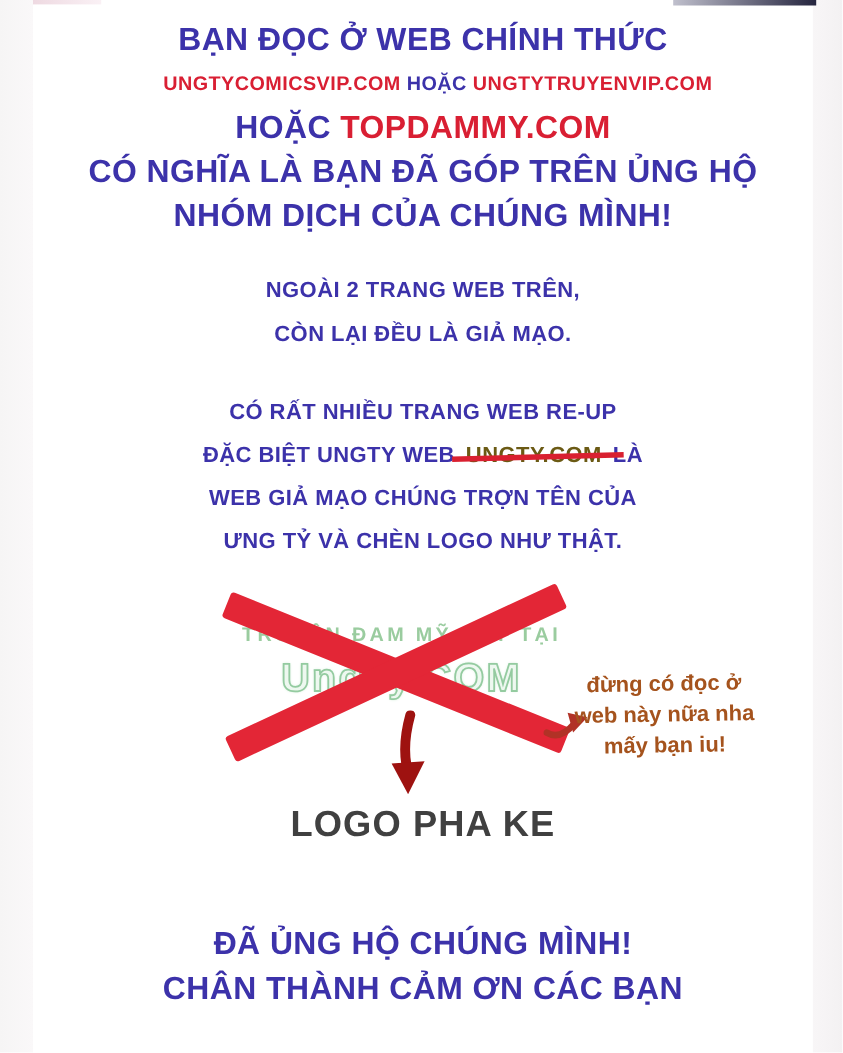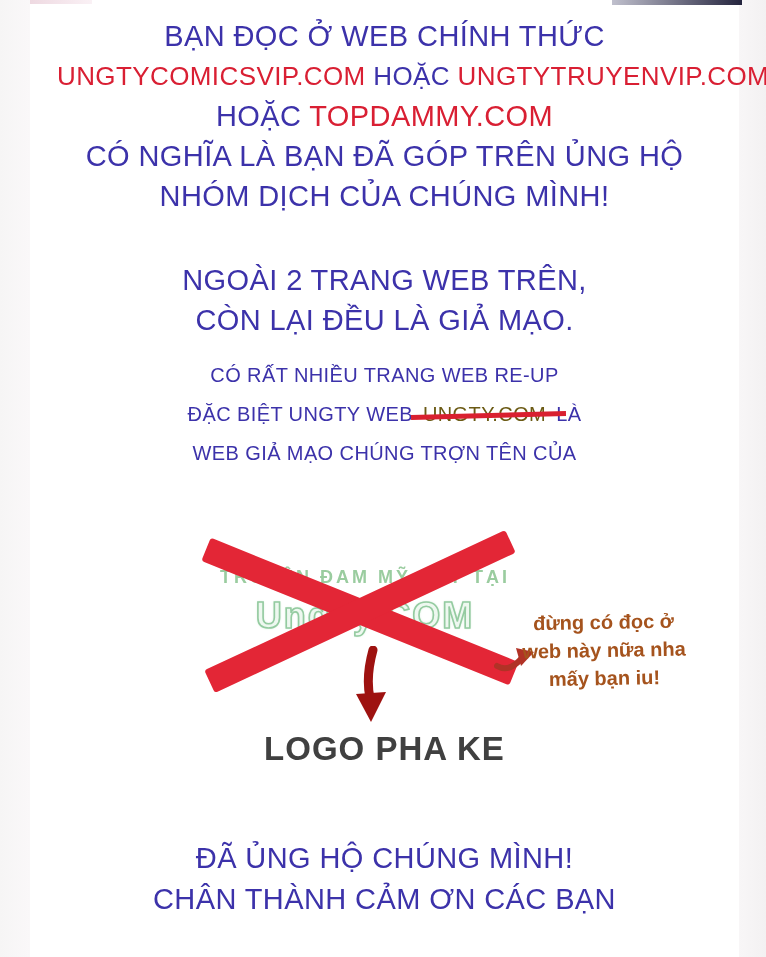--- a/index.html
+++ b/index.html
@@ -10,27 +10,27 @@
   .edge-left  { position:absolute; left:0; top:0; width:30px; height:100%;
                 background:linear-gradient(to right,#f6f5f5,#faf8f9); }
   .edge-right { position:absolute; right:0; top:0; width:27px; height:100%;
                 background:linear-gradient(to left,#f3f1f2,#f8f6f7); }
   .top-right-bar { position:absolute; top:0; left:612px; width:130px; height:5px;
                 background:linear-gradient(to right,#c0c0cd,#24243e); }
   .top-left-bar { position:absolute; top:0; left:30px; width:62px; height:4px;
                 background:linear-gradient(to right,#eed9e1,#faf1f5); }
 
   .txt { position:absolute; left:30px; right:27px; text-align:center;
-         font-weight:400; letter-spacing:.4px; white-space:nowrap; }
+         font-weight:700; letter-spacing:.4px; white-space:nowrap; }
   .blue { color:#3c32aa; }
   .red  { color:#d91f33; }
 
   .header { top:16px;  font-size:29px; line-height:40px; }
-  .header .l2 { font-size:26px;margin-left:27px; }
-  .notice { top:244px; font-size:29px; line-height:40px;margin-top:16px; }
+  .header .l2 { font-size:18px;margin-left:27px; }
+  .notice { top:244px; font-size:20px; line-height:40px; }
   .warning{ top:356px; font-size:20px; line-height:39px; }
   .footer { top:838px; font-size:29px; line-height:41px; }
 
   .struck { color:#6b5a14; position:relative; padding:0 4px; }
   .struck::after { content:""; position:absolute; left:-8px; right:-16px;
         top:46%; height:5px; background:#d92030; transform:rotate(-1.5deg); }
 
   .logo-block { position:absolute; top:566px; left:30px; width:670px;
         text-align:center; filter:blur(.4px); }
   .logo-tagline { font-size:18px; font-weight:700; letter-spacing:3px;
@@ -75,20 +75,21 @@
 
   <div class="txt notice">
     <div class="blue">NGOÀI 2 TRANG WEB TRÊN,</div>
     <div class="blue">CÒN LẠI ĐỀU LÀ GIẢ MẠO.</div>
   </div>
 
   <div class="txt warning">
     <div class="blue">CÓ RẤT NHIỀU TRANG WEB RE-UP</div>
     <div><span class="blue">ĐẶC BIỆT UNGTY WEB </span><span class="struck">UNGTY.COM</span><span class="blue"> LÀ</span></div>
     <div class="blue">WEB GIẢ MẠO CHÚNG TRỢN TÊN CỦA</div>
+    <div class="blue">ƯNG TỶ VÀ CHÈN LOGO NHƯ THẬT.</div>
   </div>
 
   <div class="logo-block">
     <div class="logo-tagline">TRUYỆN ĐAM MỸ HAY TẠI</div>
     <div class="logo-brand">UngTy.COM</div>
   </div>
   <div class="x-wrap">
     <div class="x-bar a"></div>
     <div class="x-bar b"></div>
   </div>

